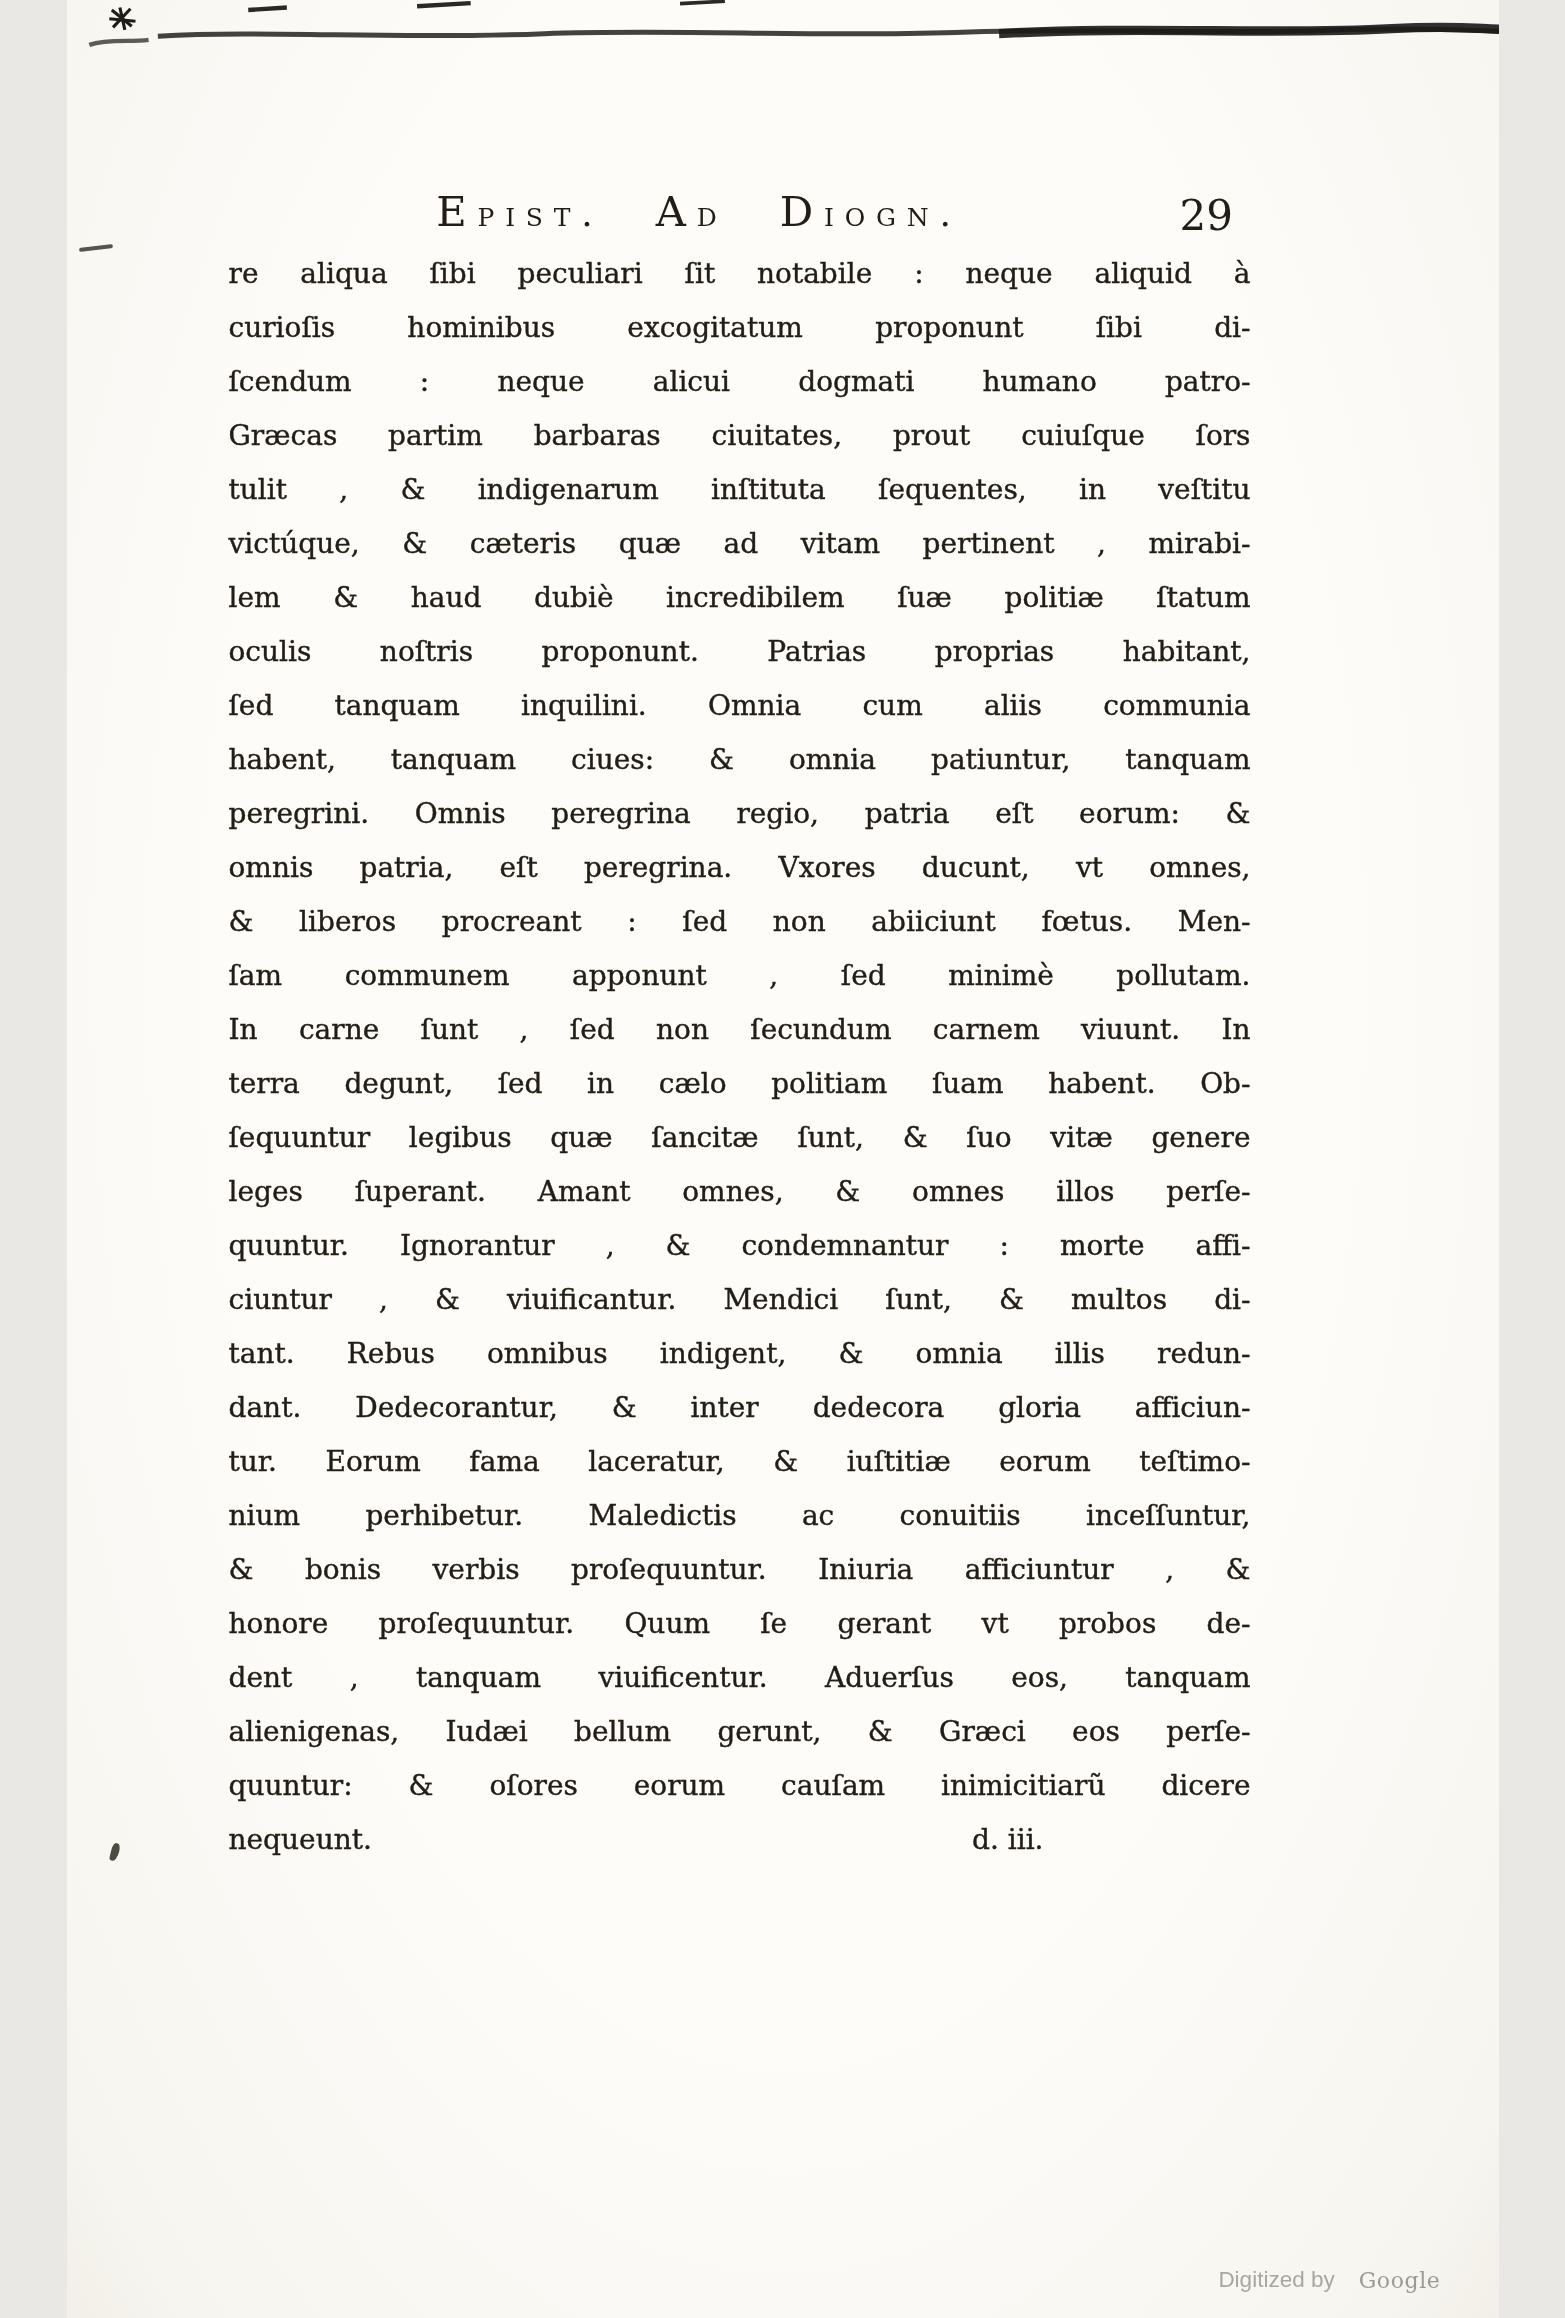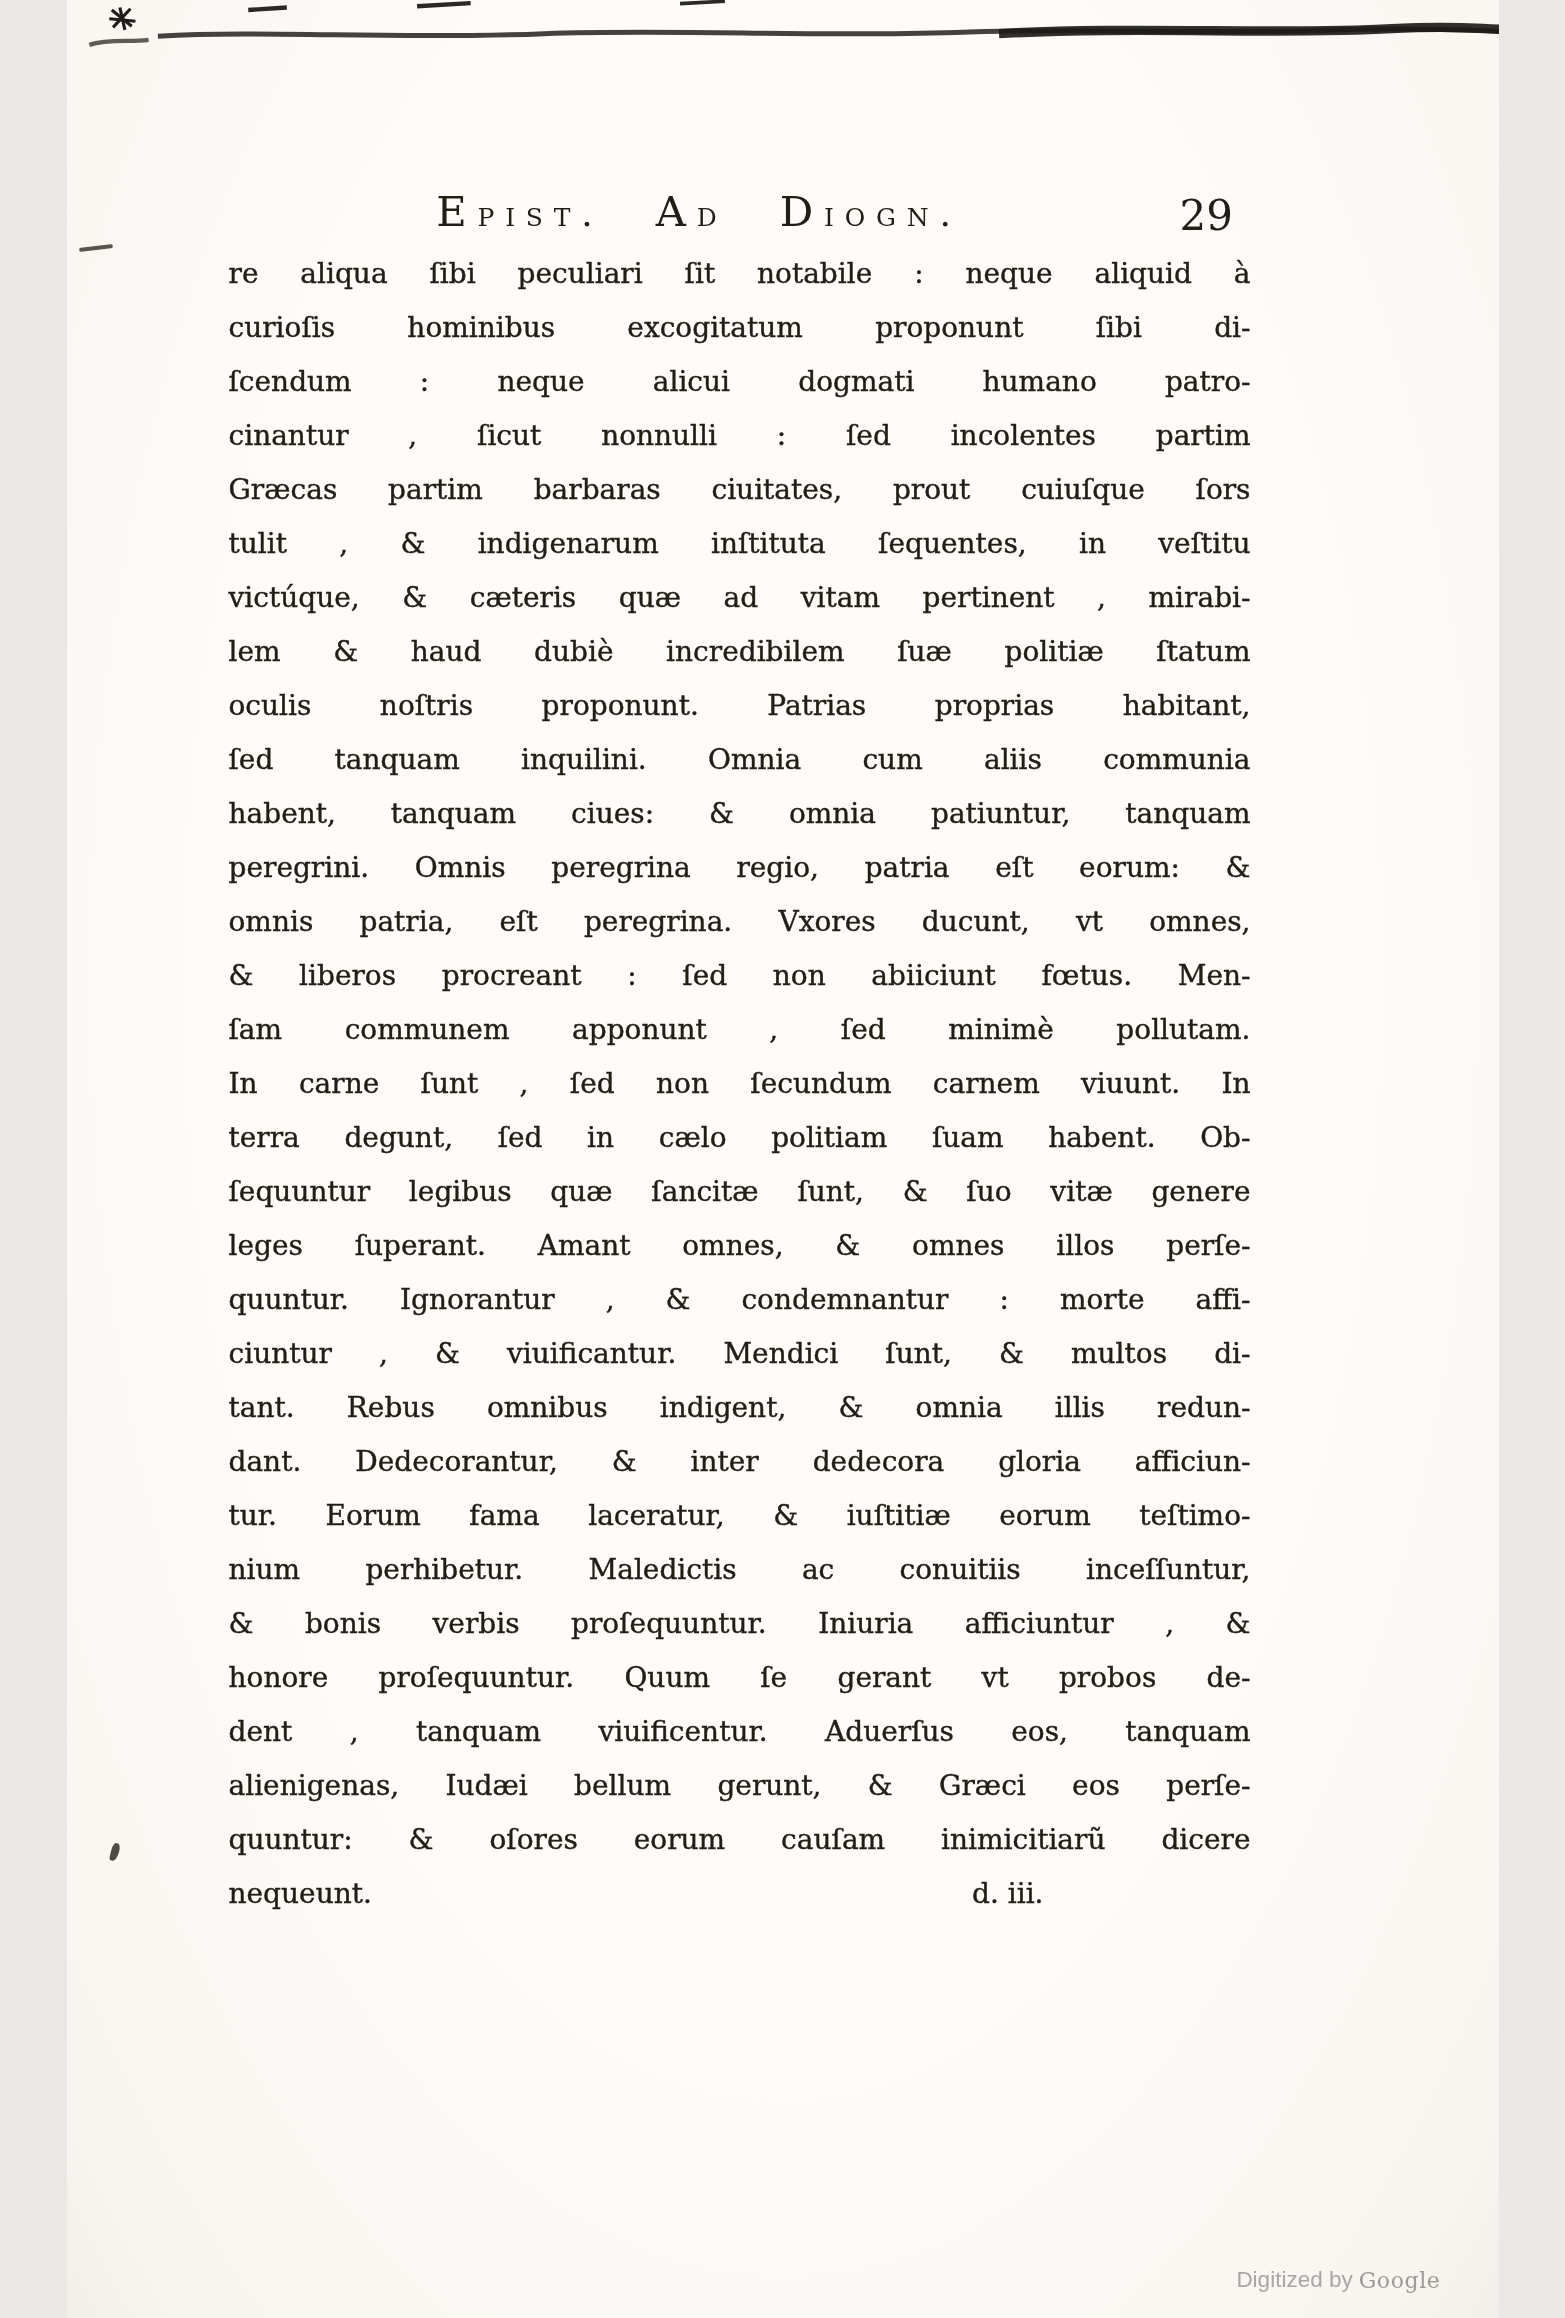--- a/index.html
+++ b/index.html
@@ -84,21 +84,21 @@
   .mark-dash-left     { left: 12.5px;   top: 246px; width: 34px; height: 4.4px;  border-radius: 2.5px; transform: rotate(-7deg); opacity: .85; }
   .mark-comma-left    { left: 44px;   top: 1843px; width: 7.5px; height: 17.5px; border-radius: 50% 50% 70% 30%; transform: rotate(14deg); opacity: .9; }
 
   
   .watermark {
     position: absolute;
     right: 58px;
     bottom: 26px;
     display: flex;
     align-items: center;
-    gap: 6px;
+    gap: 24px;
     color: #a8a7a3;
     font-family: "Liberation Sans", sans-serif;
     font-size: 22.5px;
   }
   .watermark .brand {
     font-family: "DejaVu Serif", serif;
     font-size: 22px;
     color: #9b9a96;
     letter-spacing: 0.6px;
   }
@@ -134,21 +134,20 @@
       <span class="title-word">Ad</span>
       <span class="title-word">Diogn.</span>
     </div>
     <span class="pagenum">29</span>
   </div>
 
   <div class="textblock">
     <div class="line">re aliqua ſibi peculiari ſit notabile : neque aliquid à</div>
     <div class="line">curioſis hominibus excogitatum proponunt ſibi di-</div>
     <div class="line">ſcendum : neque alicui dogmati humano patro-</div>
-    <div class="line">cinantur , ſicut nonnulli : ſed incolentes partim</div>
     <div class="line">Græcas partim barbaras ciuitates, prout cuiuſque ſors</div>
     <div class="line">tulit , &amp; indigenarum inſtituta ſequentes, in veſtitu</div>
     <div class="line">victúque, &amp; cæteris quæ ad vitam pertinent , mirabi-</div>
     <div class="line">lem &amp; haud dubiè incredibilem ſuæ politiæ ſtatum</div>
     <div class="line">oculis noſtris proponunt.  Patrias proprias habitant,</div>
     <div class="line">ſed tanquam inquilini.  Omnia cum aliis communia</div>
     <div class="line">habent, tanquam ciues: &amp; omnia patiuntur, tanquam</div>
     <div class="line">peregrini.  Omnis peregrina regio, patria eſt eorum: &amp;</div>
     <div class="line">omnis patria, eſt peregrina. Vxores ducunt, vt omnes,</div>
     <div class="line">&amp; liberos procreant : ſed non abiiciunt fœtus.  Men-</div>

